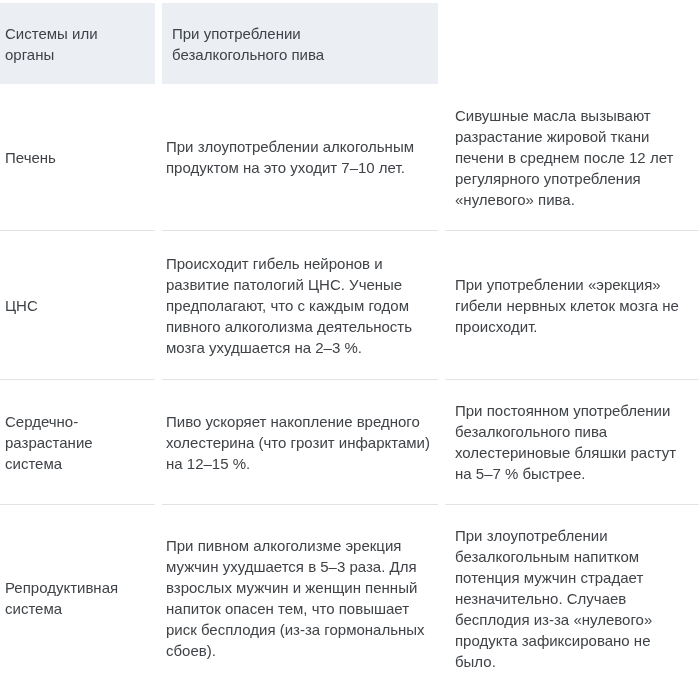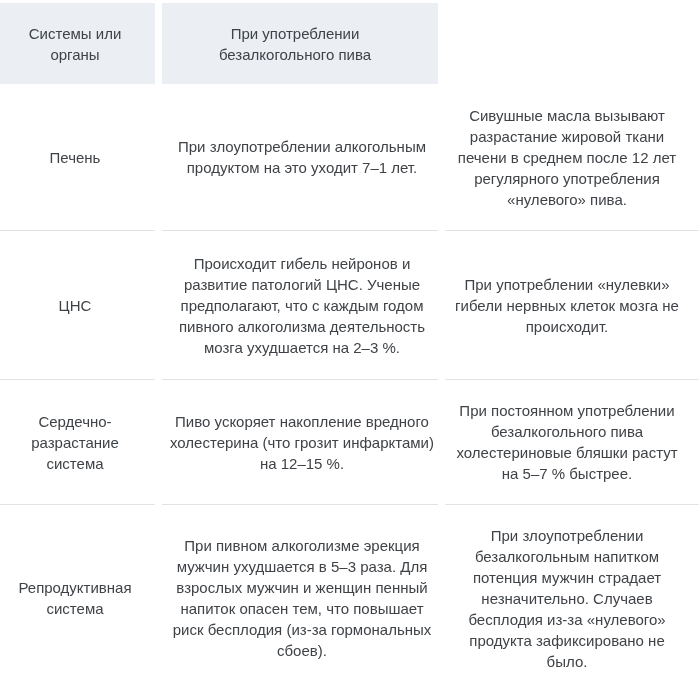--- a/index.html
+++ b/index.html
@@ -25,21 +25,20 @@
   }
   .tr {
     display: grid;
     grid-template-columns: 155px 276px 254px;
     column-gap: 7px;
   }
   .cell {
     display: flex;
     align-items: center;
     overflow: visible;
-    text-align: center;
   }
   .cell > span {
     display: block;
     width: calc(100% + 18px);
     white-space: pre-line;
   }
   
   .row-header { height: 81px; }
   .row-1 { height: 147px; }
   .row-2 { height: 149px; }
@@ -68,21 +67,21 @@
 безалкогольного пива</span>
     </div>
   </div>
 
   <div class="tr body-row row-1">
     <div class="cell c1">
       <span>Печень</span>
     </div>
     <div class="cell c2">
       <span>При злоупотреблении алкогольным
-продуктом на это уходит 7–1 лет.</span>
+продуктом на это уходит 7–10 лет.</span>
     </div>
     <div class="cell c3">
       <span>Сивушные масла вызывают
 разрастание жировой ткани
 печени в среднем после 12 лет
 регулярного употребления
 «нулевого» пива.</span>
     </div>
   </div>
 
@@ -91,21 +90,21 @@
       <span>ЦНС</span>
     </div>
     <div class="cell c2">
       <span>Происходит гибель нейронов и
 развитие патологий ЦНС. Ученые
 предполагают, что с каждым годом
 пивного алкоголизма деятельность
 мозга ухудшается на 2–3 %.</span>
     </div>
     <div class="cell c3">
-      <span>При употреблении «нулевки»
+      <span>При употреблении «эрекция»
 гибели нервных клеток мозга не
 происходит.</span>
     </div>
   </div>
 
   <div class="tr body-row row-3">
     <div class="cell c1">
       <span>Сердечно-
 разрастание система</span>
     </div>

